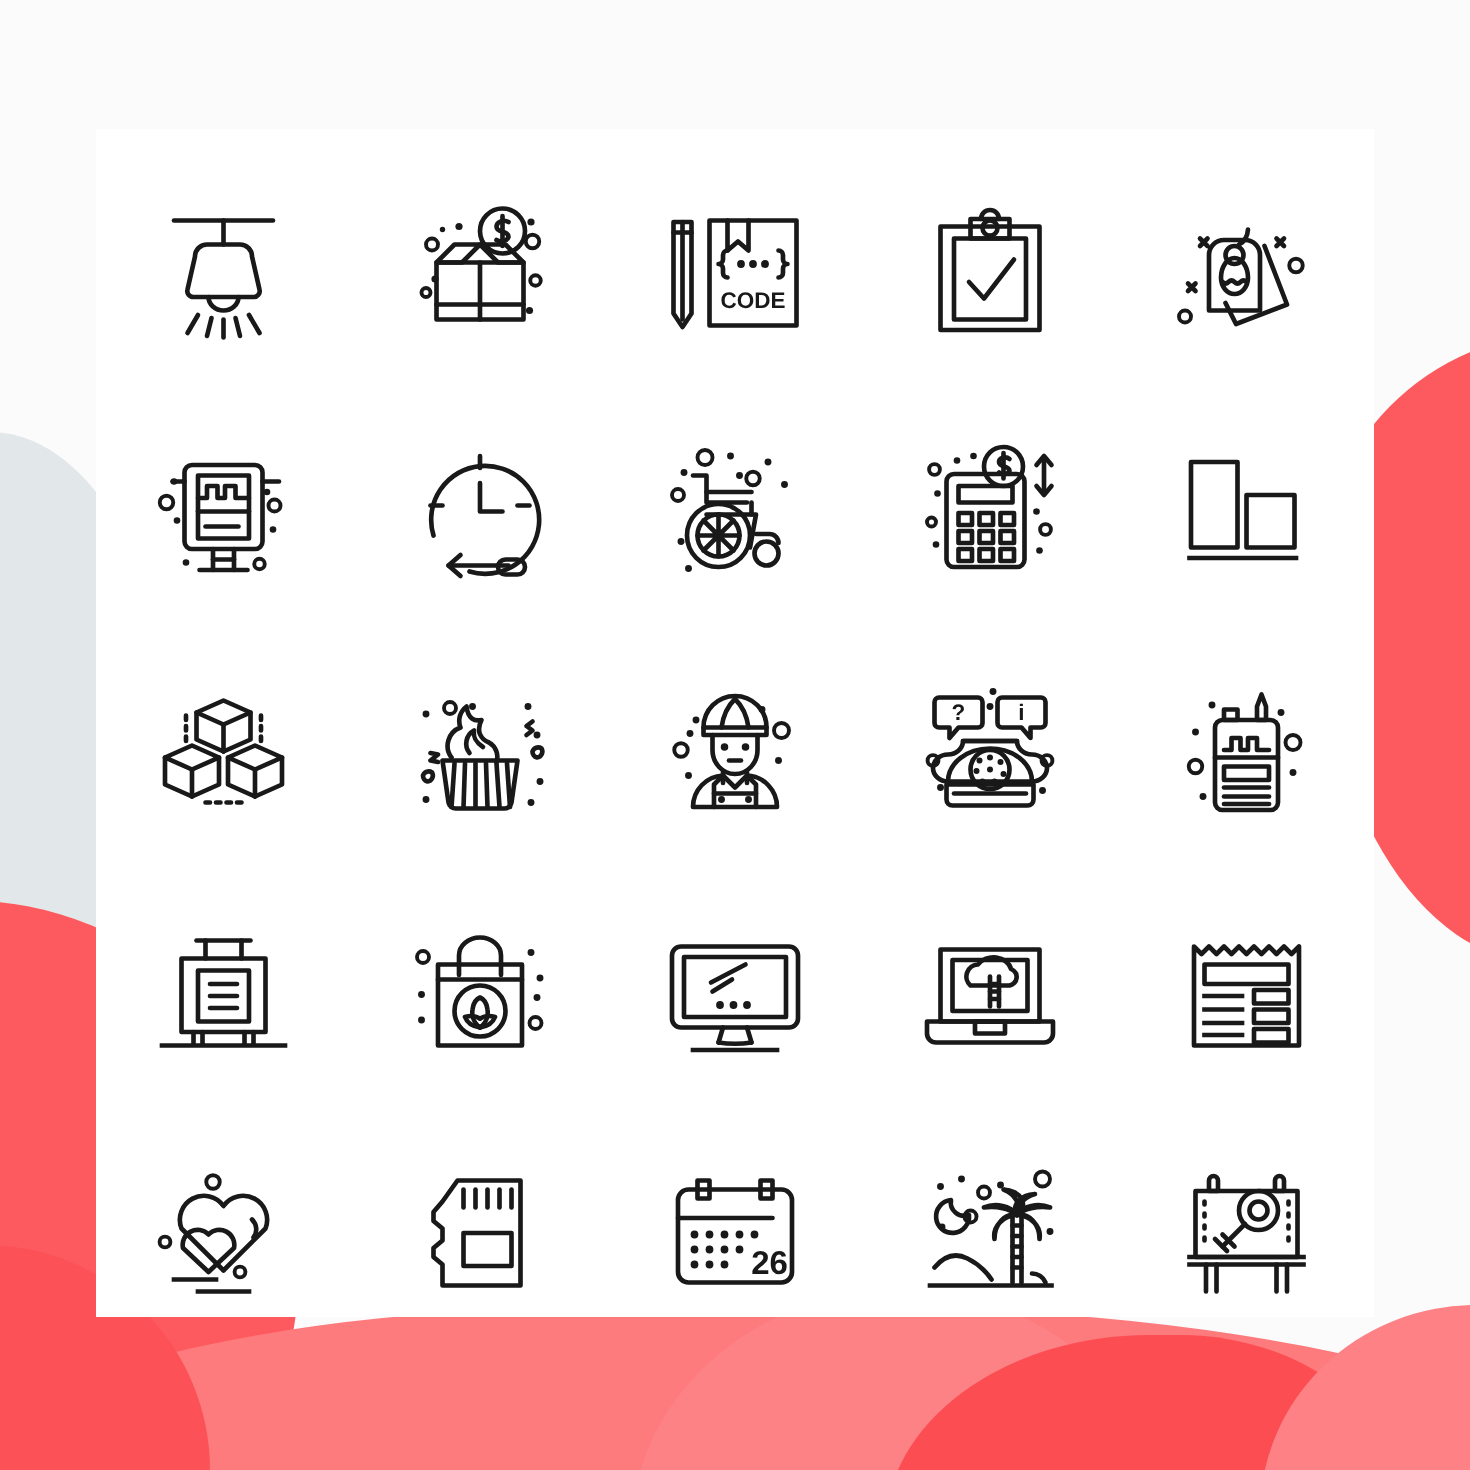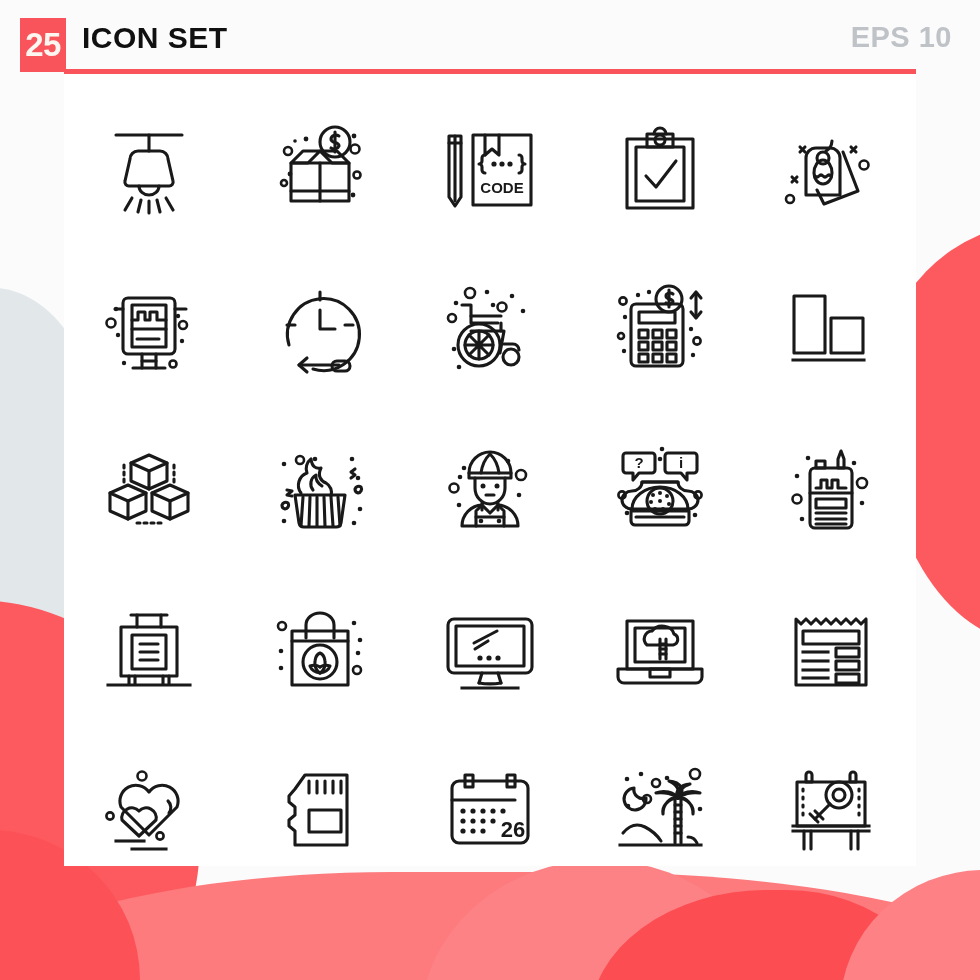--- a/index.html
+++ b/index.html
@@ -96,21 +96,21 @@
     letter-spacing: 0.5px;
   }
   #header-rule {
     position: absolute; left: 64px; top: 69px;
     width: 852px; height: 5px;
     background: #f9545b;
   }
 
   
   #icon-card {
-    position: absolute; left: 64px; top: 74px;
+    position: absolute; left: 64px; top: 86px;
     width: 852px; height: 792px;
     background: #ffffff;
     z-index: 4;
   }
   #icon-grid {
     position: absolute; left: 0; top: 14px;
     width: 852px; height: 800px;
     display: grid;
     grid-template-columns: repeat(5, 1fr);
     grid-template-rows: repeat(5, 1fr);
@@ -142,26 +142,20 @@
 
   <div class="blob" id="blob-gray-left"></div>
   <div class="blob" id="blob-red-right"></div>
   <div class="blob" id="blob-red-bottomleft"></div>
   <div class="blob" id="blob-red-bottom-wide"></div>
   <div class="blob" id="blob-red-bottom-mid"></div>
   <div class="blob" id="blob-red-bottom-dark"></div>
   <div class="blob" id="blob-red-bottom-right"></div>
   <div class="blob" id="blob-red-bottomleft-deep"></div>
 
-  <div id="header">
-    <div id="count-badge">25</div>
-    <div id="header-title">ICON SET</div>
-    <div id="header-eps">EPS 10</div>
-    <div id="header-rule"></div>
-  </div>
 
   <div id="icon-card">
     <div id="icon-grid">
 
       <div class="icon-cell">
         <svg width="110" height="110" viewBox="0 0 110 110">
           <path class="ln" d="M22 22 H88"></path>
           <path class="ln" d="M55 22 V38"></path>
           <path class="ln" d="M36 46 a8 8 0 0 1 8-8 h22 a8 8 0 0 1 8 8 l5 22 a4 4 0 0 1 -4 5 H35 a4 4 0 0 1 -4-5 Z"></path>
           <path class="ln" d="M45 73 a10 9 0 0 0 20 0"></path>

